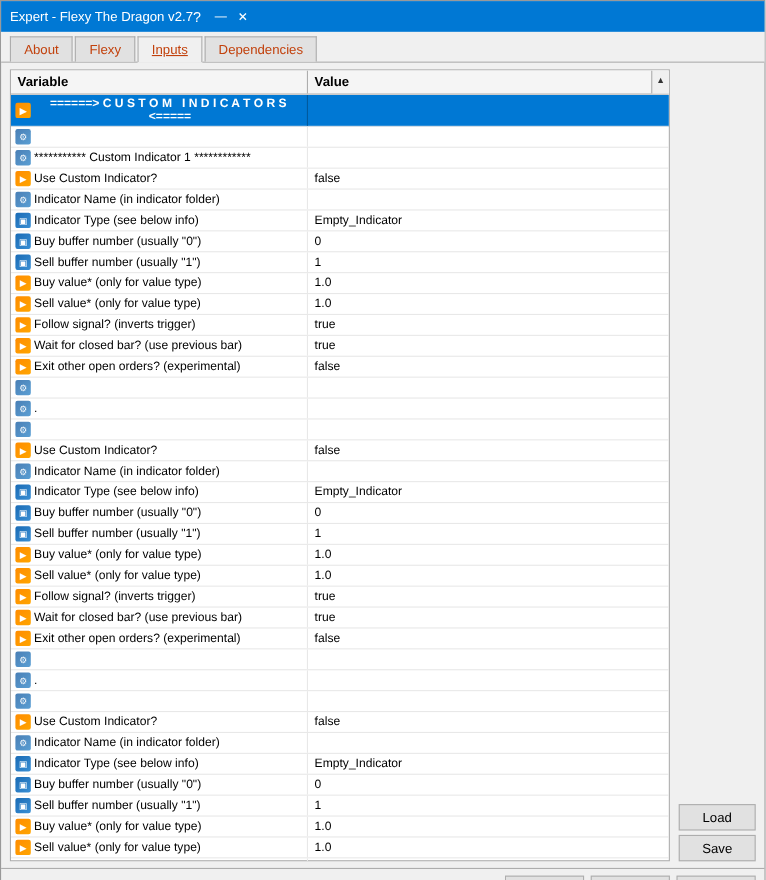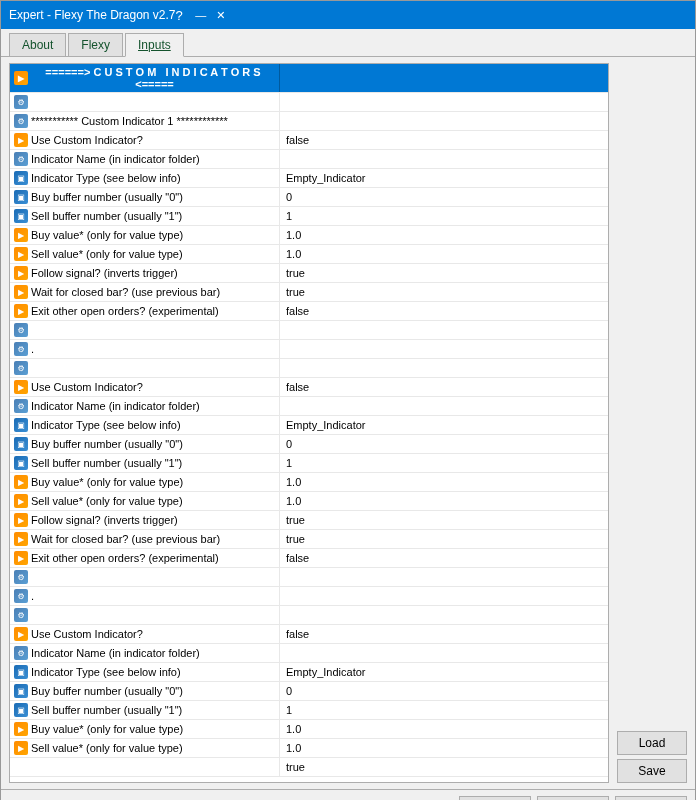--- a/index.html
+++ b/index.html
@@ -57,21 +57,21 @@
       padding: 4px 8px 0;
       gap: 2px;
     }
     .tab {
       padding: 4px 12px;
       background: #e1e1e1;
       border: 1px solid #adadad;
       border-bottom: none;
       cursor: pointer;
       font-size: 12px;
-      color: #14532d;
+      color: #c2410c;
     }
     .tab.active {
       background: #f0f0f0;
       border-bottom: 1px solid #f0f0f0;
       margin-bottom: -1px;
       z-index: 1;
       text-decoration: underline;
     }
     .content {
       padding: 6px 8px;
@@ -238,25 +238,33 @@
       <button class="help-btn">?</button>
       <button class="title-btn">—</button>
       <button class="title-btn close">✕</button>
     </div>
   </div>
 
   <div class="tab-bar">
     <div class="tab">About</div>
     <div class="tab">Flexy</div>
     <div class="tab active">Inputs</div>
+    <div class="tab">Dependencies</div>
   </div>
 
   <div class="content">
 
     <div class="table-container">
+      <div class="table-header">
+        <div class="th-variable">Variable</div>
+        <div class="th-value">Value</div>
+        <div class="th-scroll">
+          <span class="scroll-arrow">▲</span>
+        </div>
+      </div>
       <div class="table-body">
 
         <div class="row row-header-custom">
           <div class="cell-variable">
             <span class="icon icon-arrow">▶</span>
             <span>======&gt; C U S T O M &nbsp; I N D I C A T O R S &nbsp;&lt;=====</span>
           </div>
           <div class="cell-value"></div>
         </div>
 

